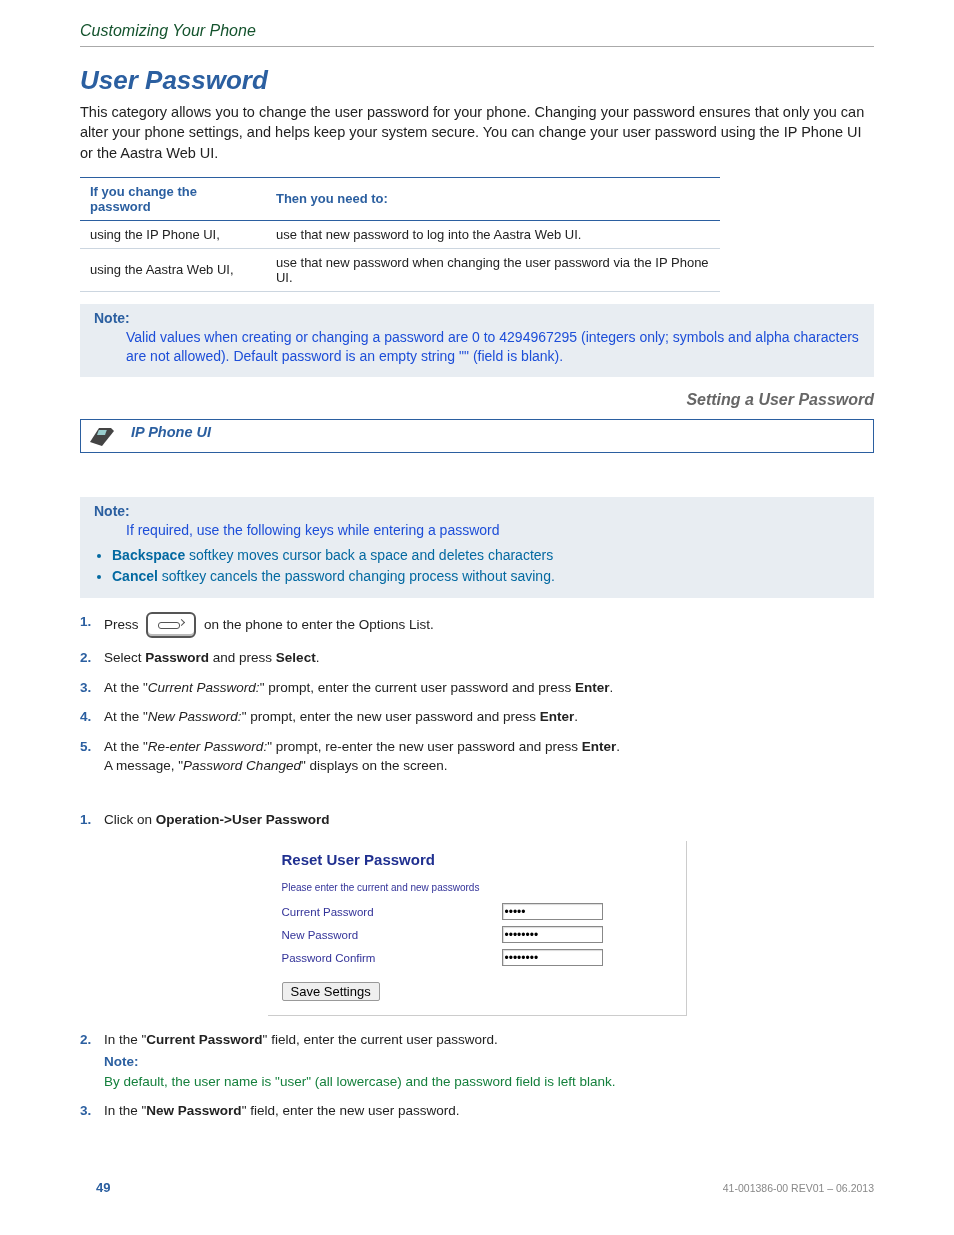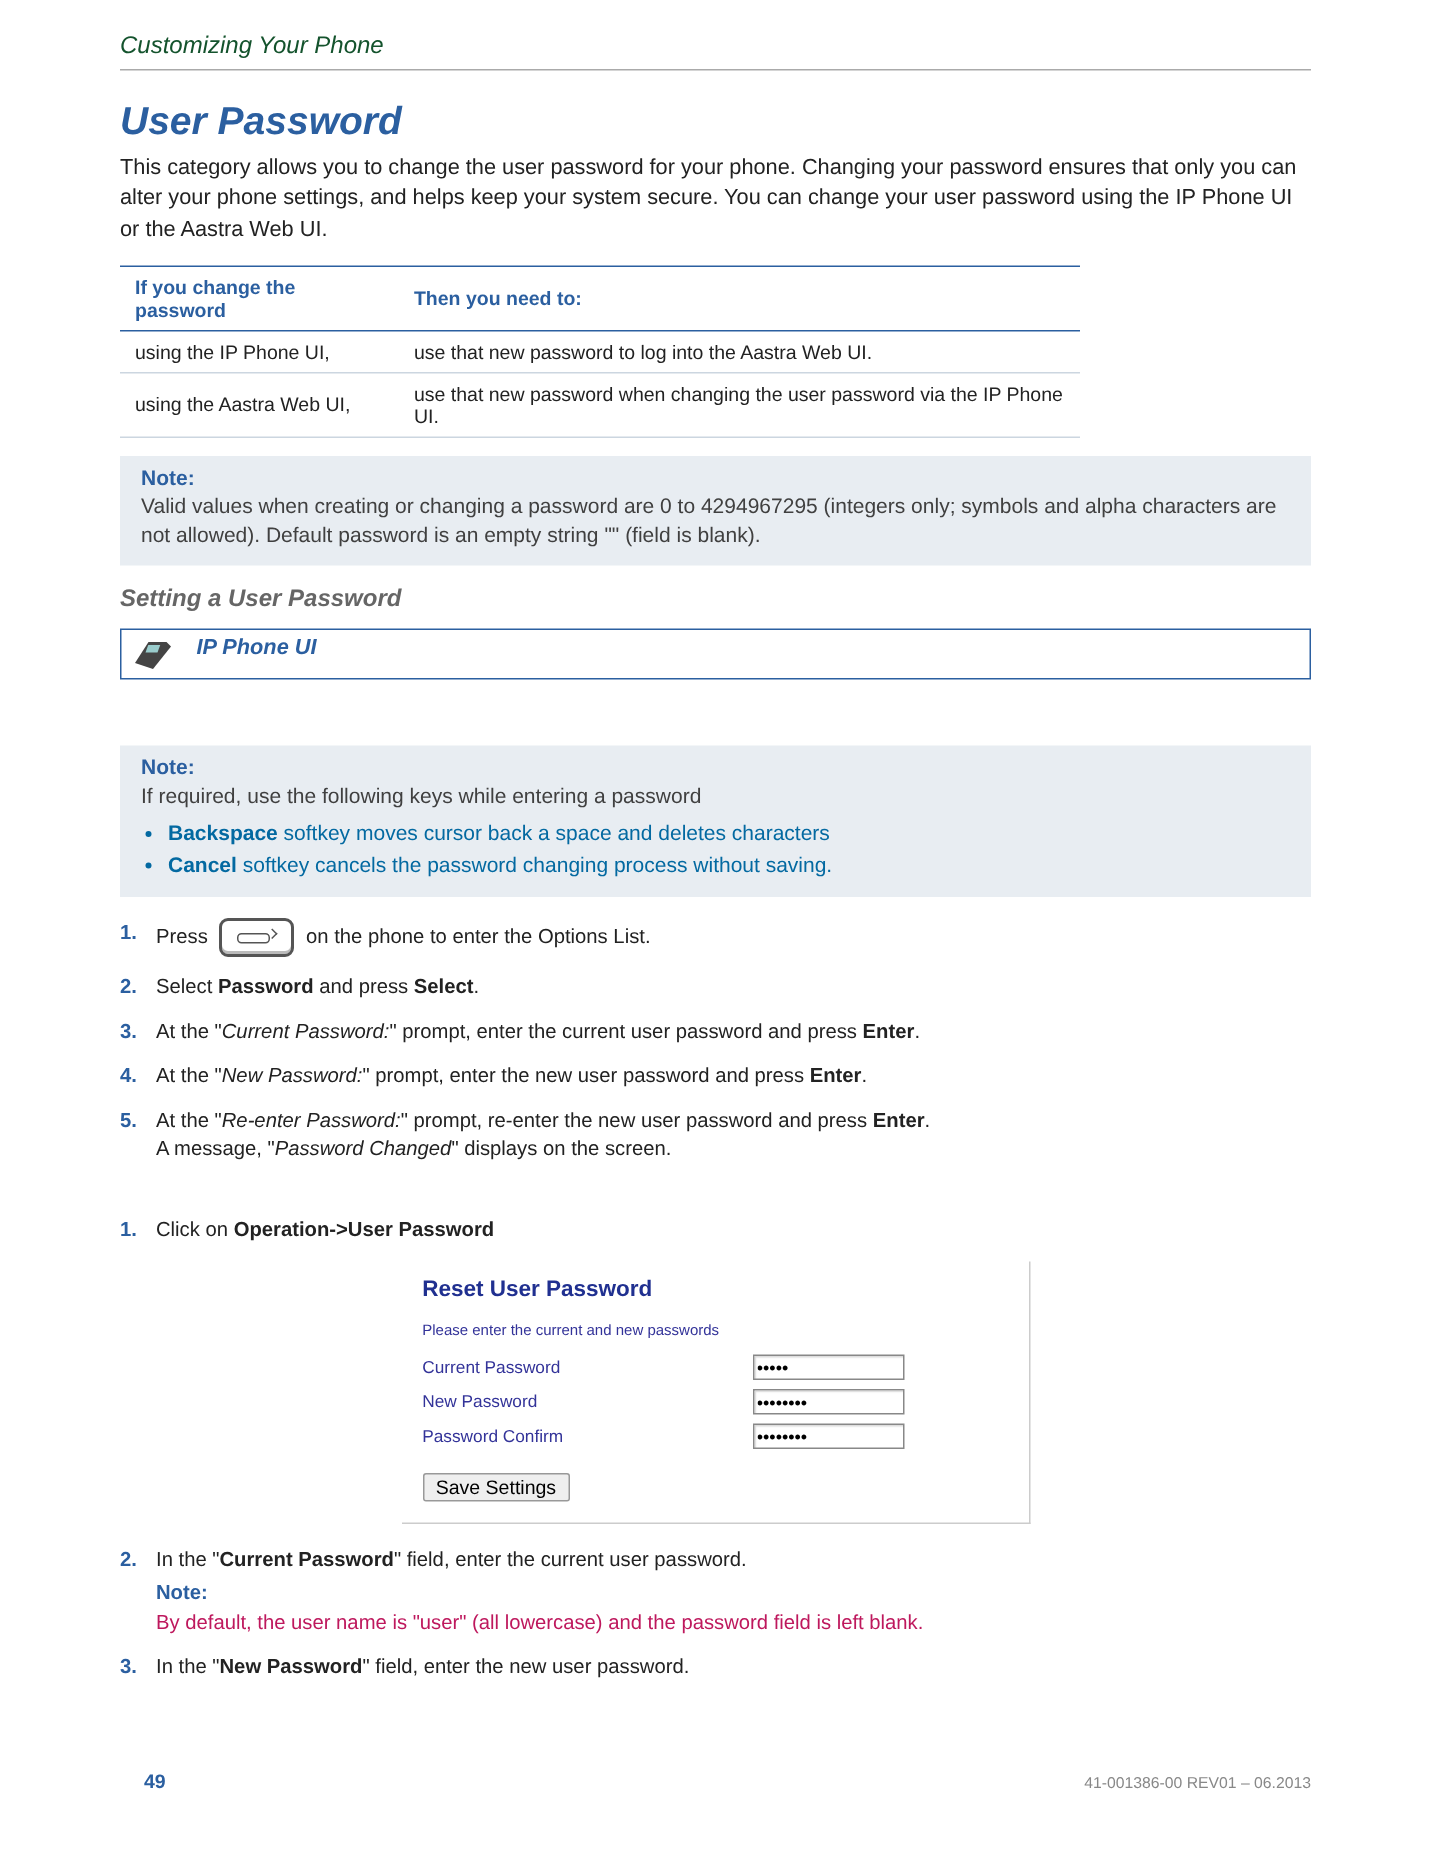--- a/index.html
+++ b/index.html
@@ -61,30 +61,32 @@
     padding: 6px 14px 10px 14px;
     margin: 12px 0 14px 0;
   }
   .note-title {
     color: #2b5fa0;
     font-weight: bold;
     font-size: 14px;
     margin-bottom: 2px;
   }
   .note-text {
-    color: #404040;
+    color: #1d4ed8;
     font-size: 14px;
     line-height: 1.4;
+    margin-left: 32px;
   }
   h2.sub-heading {
     color: #666;
     font-style: italic;
     font-weight: bold;
     font-size: 16px;
     margin: 6px 0 10px 0;
+    text-align: right;
   }
   .ui-bar {
     border: 1px solid #2b5fa0;
     display: flex;
     gap: 14px;
     padding: 4px 6px;
     margin-bottom: 14px;
   }
   .ui-bar .label {
     color: #2b5fa0;
@@ -164,21 +166,21 @@
   }
   .screenshot button {
     margin-top: 10px;
     font-size: 13px;
     padding: 1px 8px;
     background: #efefef;
     border: 1px solid #999;
     border-radius: 2px;
   }
   .sub-note-title { color:#2b5fa0; font-weight:bold; font-size:13.5px; margin-top:2px;}
-  .sub-note-text { color:#be185d; font-size:13.5px; }
+  .sub-note-text { color:#15803d; font-size:13.5px; }
   .footer {
     position:absolute; bottom:40px; left:96px; right:80px;
     display:flex; justify-content:space-between; align-items:baseline;
     font-size: 10.5px;
   }
   .footer .page-num { color:#2b5fa0; font-weight:bold; font-size:13px; }
   .footer .doc-id { color:#888; }
 </style>
 </head>
 <body>

